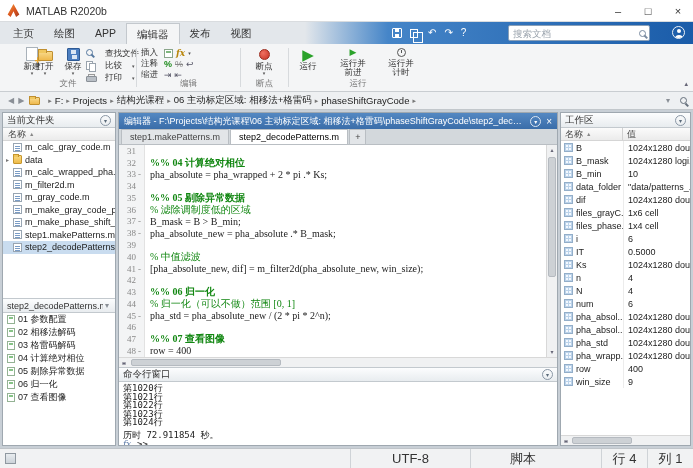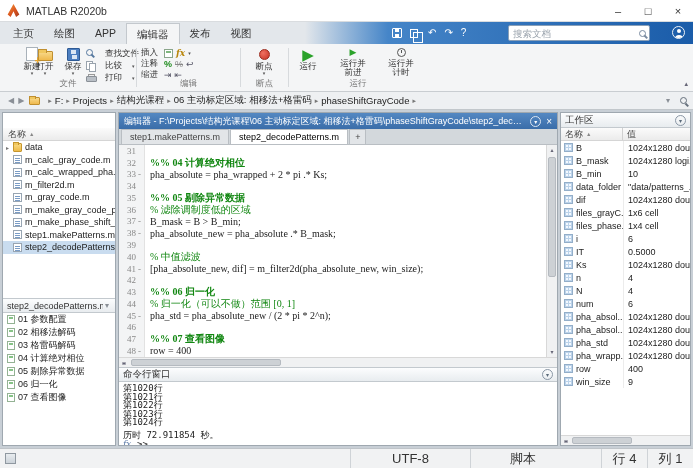--- a/index.html
+++ b/index.html
@@ -347,34 +347,40 @@
     </div>
     <div class="abicons">
       <span class="navg">▾</span>
       <span class="mag mag-dark"></span>
     </div>
   </div>
 
   <div class="main">
 
     <div class="panel leftpanel">
+      <div class="phead">
+        <span class="ptitle">当前文件夹</span>
+        <span class="pmenu">
+            <span>▾</span>
+          </span>
+      </div>
       <div class="colhead">
         <span>名称</span>
         <span class="sortg">▲</span>
       </div>
       <div class="filelist">
         <div class="frow">
+            <span class="fexp"></span>
+            <span class="fico mfile"></span>
+            <span class="fname">m_calc_gray_code.m</span>
+          </div>
+          <div class="frow">
             <span class="fexp">▸</span>
             <span class="fico folder"></span>
             <span class="fname">data</span>
-          </div>
-          <div class="frow">
-            <span class="fexp"></span>
-            <span class="fico mfile"></span>
-            <span class="fname">m_calc_gray_code.m</span>
           </div>
           <div class="frow">
             <span class="fexp"></span>
             <span class="fico mfile"></span>
             <span class="fname">m_calc_wrapped_pha...</span>
           </div>
           <div class="frow">
             <span class="fexp"></span>
             <span class="fico mfile"></span>
             <span class="fname">m_filter2d.m</span>

